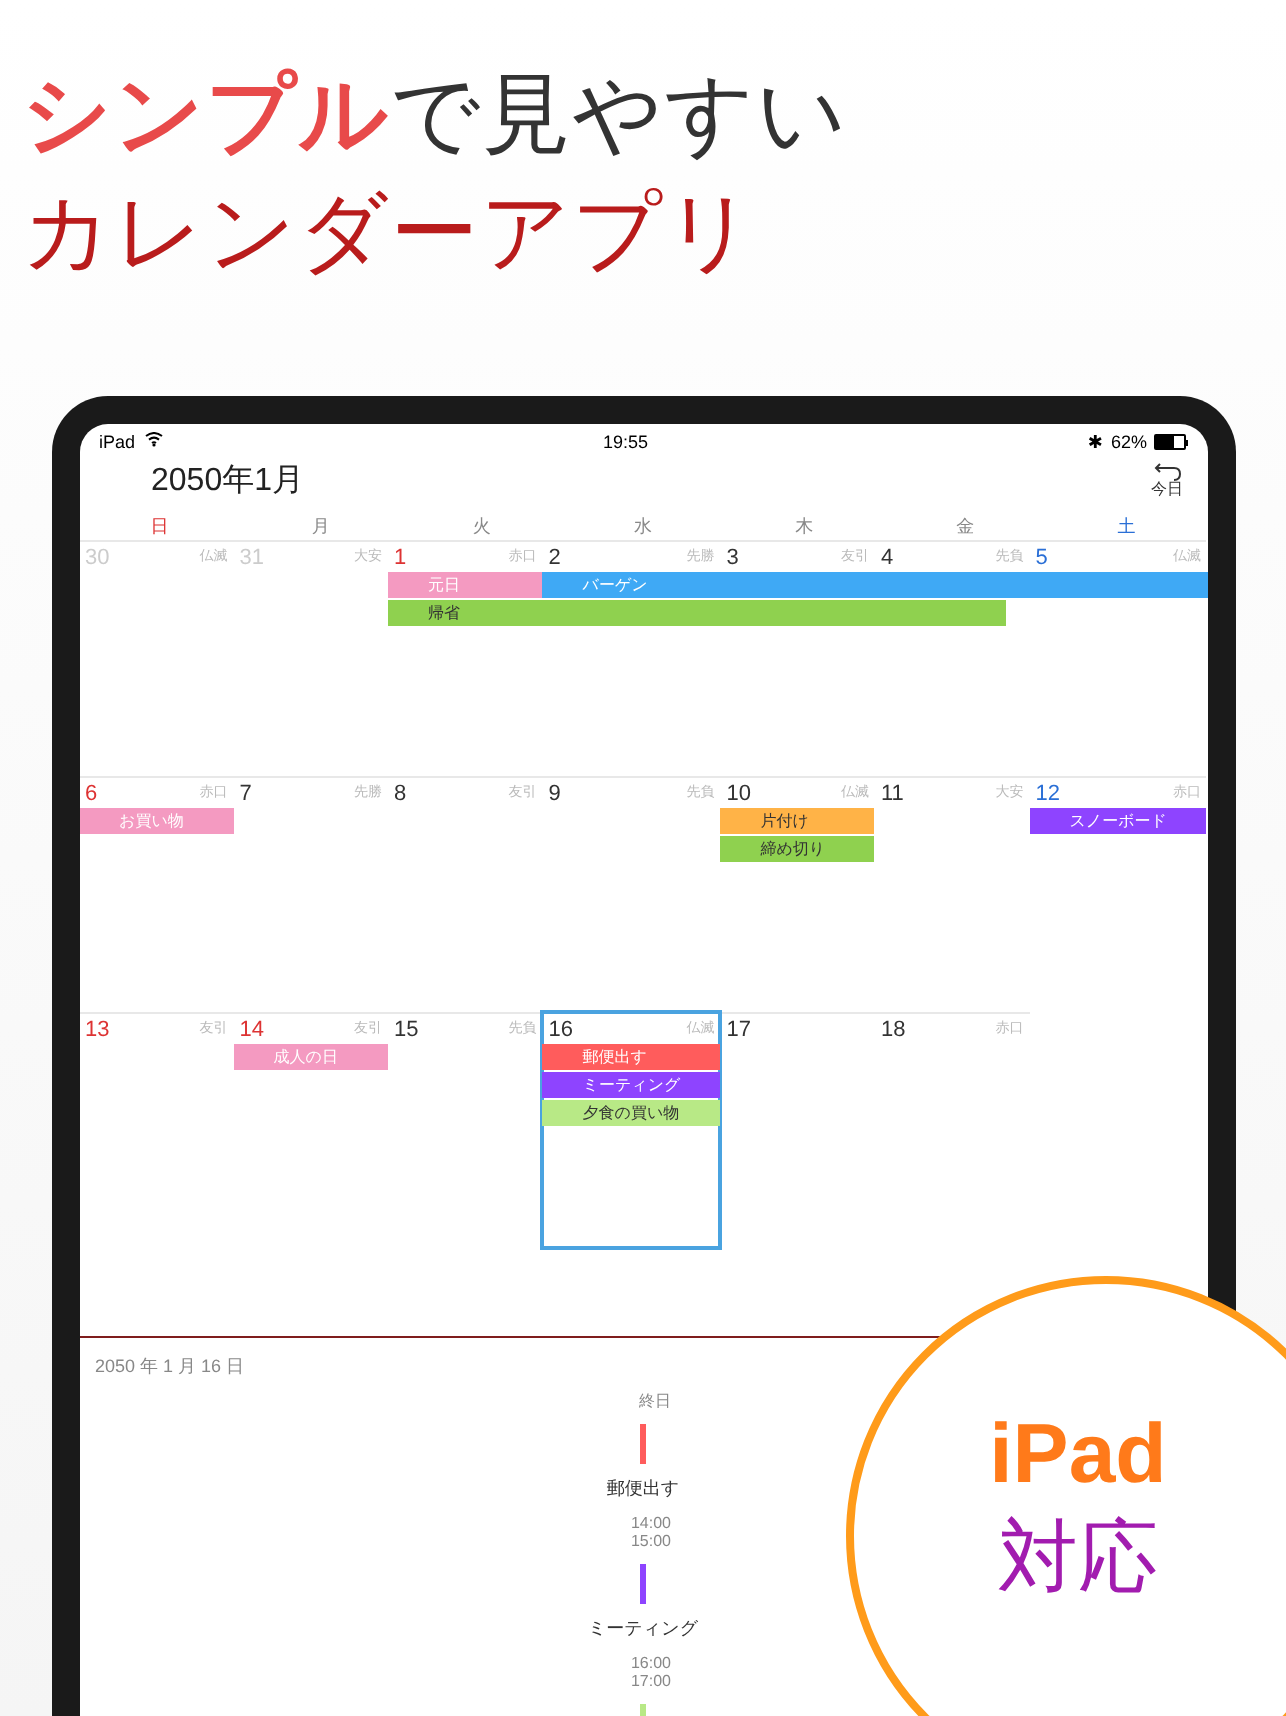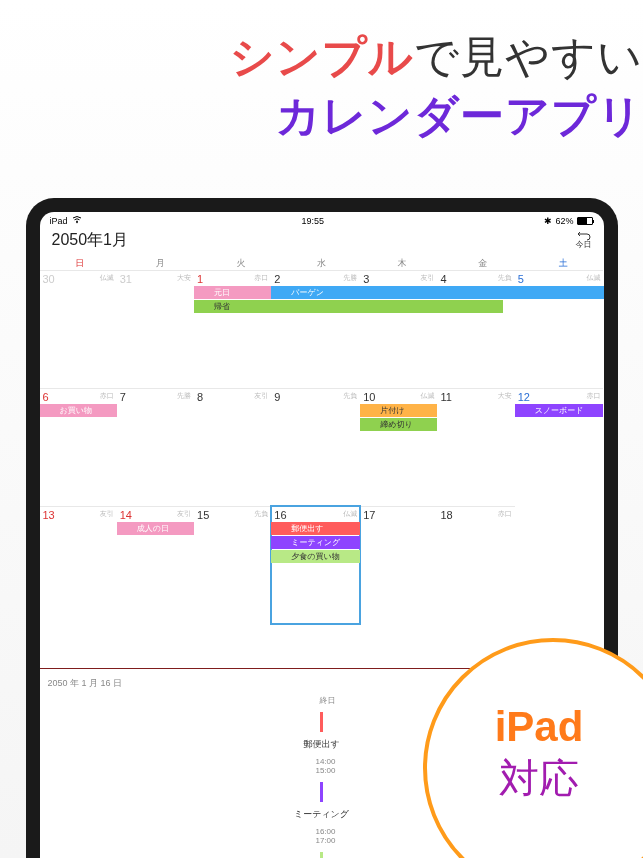--- a/index.html
+++ b/index.html
@@ -1,32 +1,32 @@
 <!DOCTYPE html>
 <html><head>
 <meta charset="utf-8">
 <style>
 * { margin: 0; padding: 0; box-sizing: border-box; }
 body { width: 643px; height: 858px; background: linear-gradient(180deg, #ffffff 0%, #f5f5f5 100%); font-family: -apple-system, "Hiragino Sans", sans-serif; overflow: hidden; position: relative; }
 
-.headline { text-align: right; padding: 28px 0 12px; }
+.headline { text-align: left; padding: 28px 11px 12px; }
 .headline-l1 { font-size: 44px; font-weight: 400; color: #333; letter-spacing: 1px; }
 .headline-l1 .accent { color: #e84a4a; font-weight: 600; }
-.headline-l2 { font-size: 44px; font-weight: 700; color: #6d28d9; letter-spacing: 1px; }
+.headline-l2 { font-size: 44px; font-weight: 400; color: #b91c1c; letter-spacing: 1px; }
 
 .device { position: absolute; left: 50%; transform: translateX(-50%); top: 198px; width: 592px; background: #1a1a1a; border-radius: 28px 28px 0 0; padding: 14px 14px 0; }
 .screen { background: #fff; border-radius: 14px 14px 0 0; height: 660px; overflow: hidden; }
 
 .status-bar { display: flex; justify-content: space-between; align-items: center; padding: 4px 10px 2px; font-size: 9px; color: #000; }
 .status-left, .status-right { display: flex; align-items: center; gap: 4px; }
 .status-right .batt { display: inline-block; width: 16px; height: 8px; border: 1px solid #000; border-radius: 1px; position: relative; }
 .status-right .batt::after { content: ""; position: absolute; right: -2px; top: 2px; width: 1px; height: 3px; background: #000; }
 .status-right .batt-fill { display: block; height: 100%; width: 62%; background: #000; }
 
-.app-header { display: flex; justify-content: space-between; align-items: center; padding: 2px 12px 6px; }
+.app-header { display: flex; justify-content: space-between; align-items: center; padding: 2px 12px 6px; margin-left: 24px; }
 .month-title { font-size: 16px; font-weight: 400; color: #222; }
 .today-btn { font-size: 8px; color: #333; text-align: center; line-height: 1.1; }
 .today-btn svg { display: block; margin: 0 auto; }
 
 .weekday-row { display: grid; grid-template-columns: repeat(7, 1fr); font-size: 9px; text-align: center; color: #888; }
 .weekday-row .sun { color: #d33; }
 .weekday-row .sat { color: #2a6fd6; }
 
 .cal { display: grid; grid-template-columns: repeat(7, 1fr); }
 .cell { border-top: 1px solid #e8e8e8; min-height: 118px; position: relative; font-size: 9px; }

